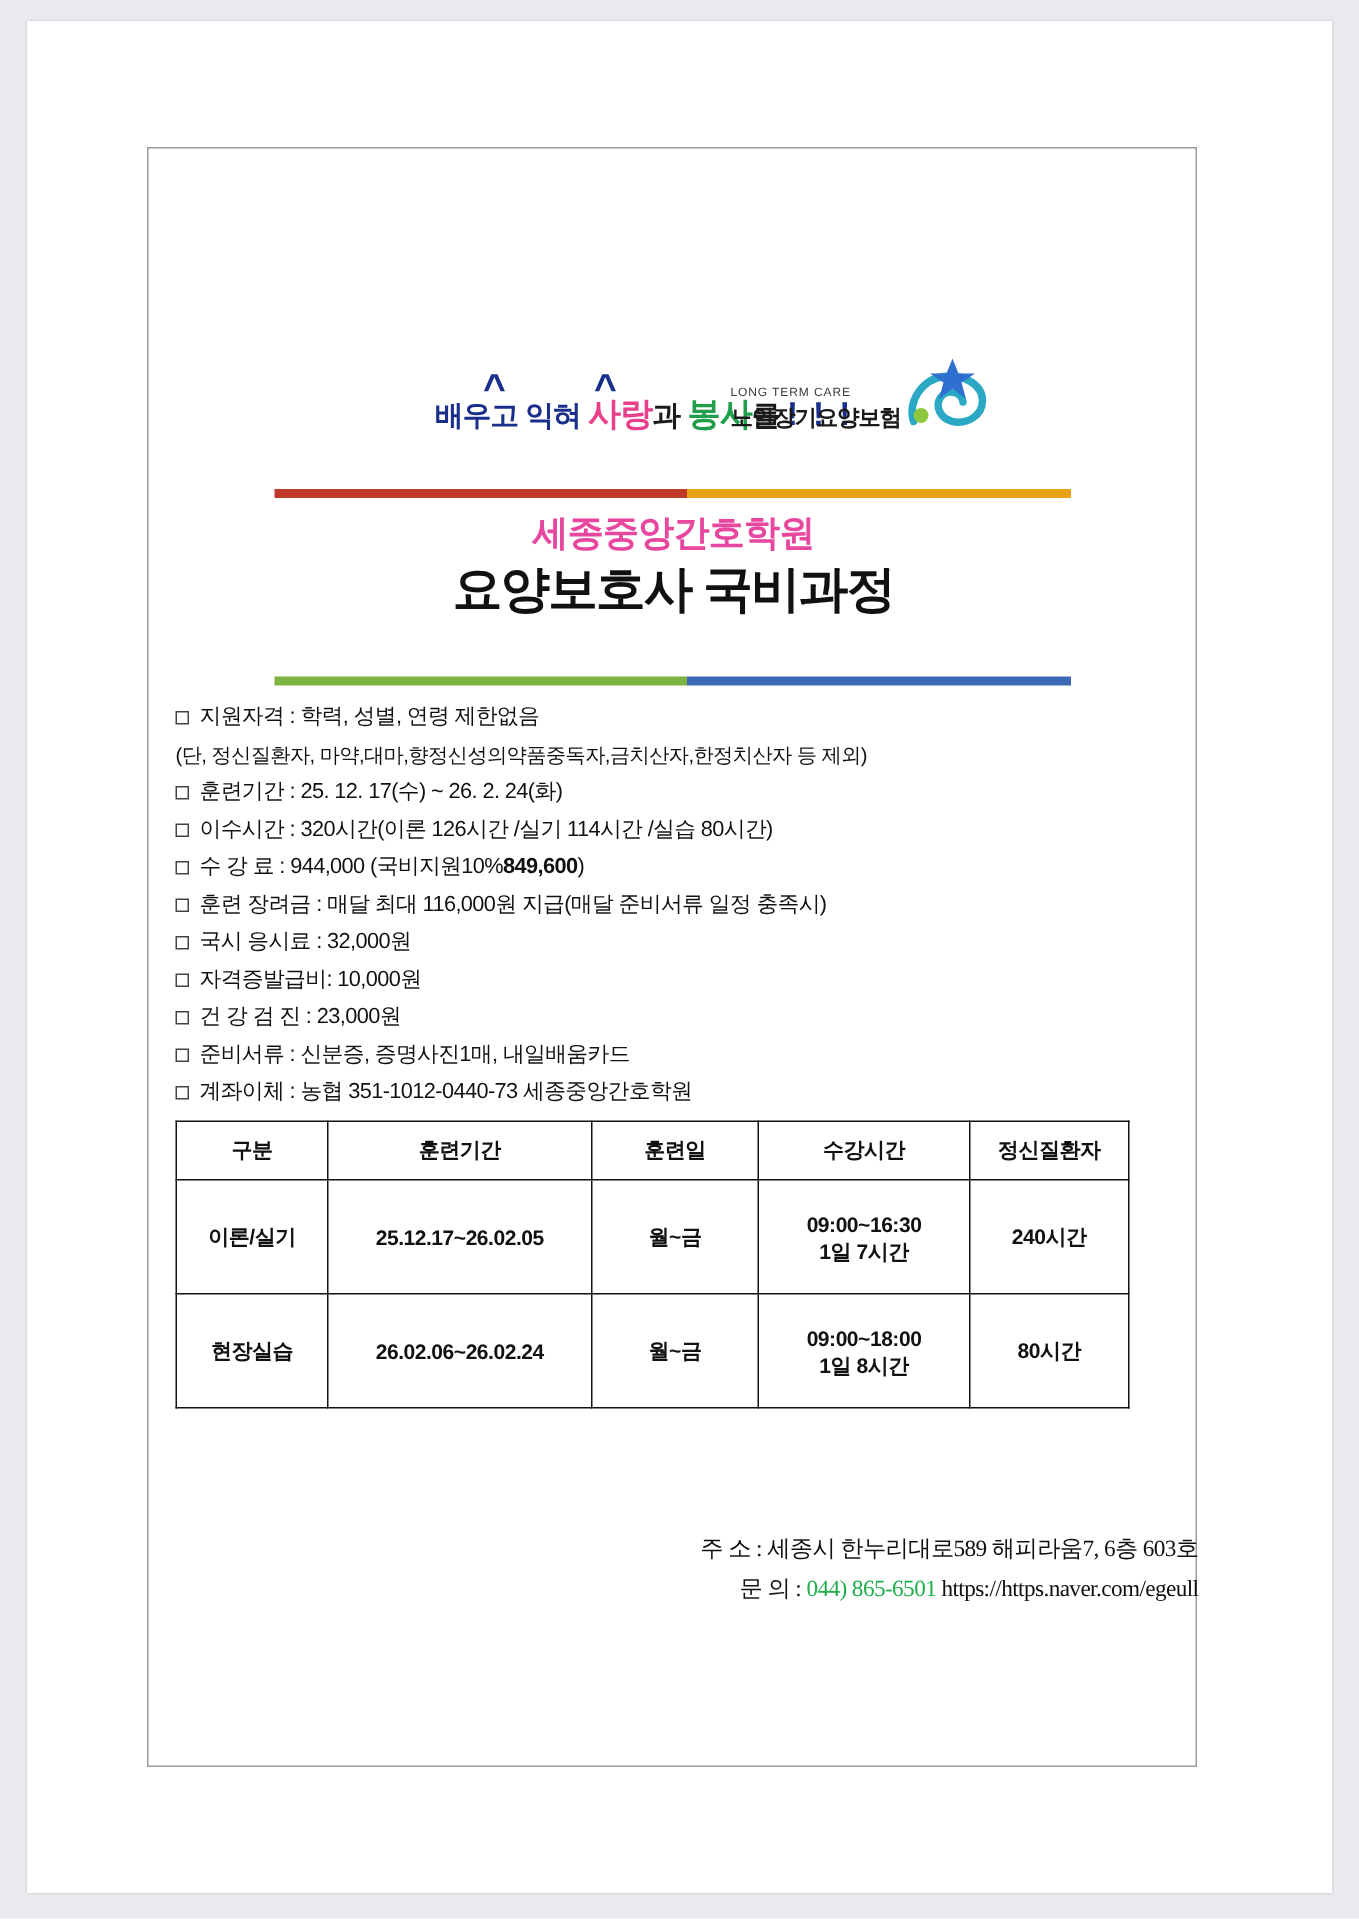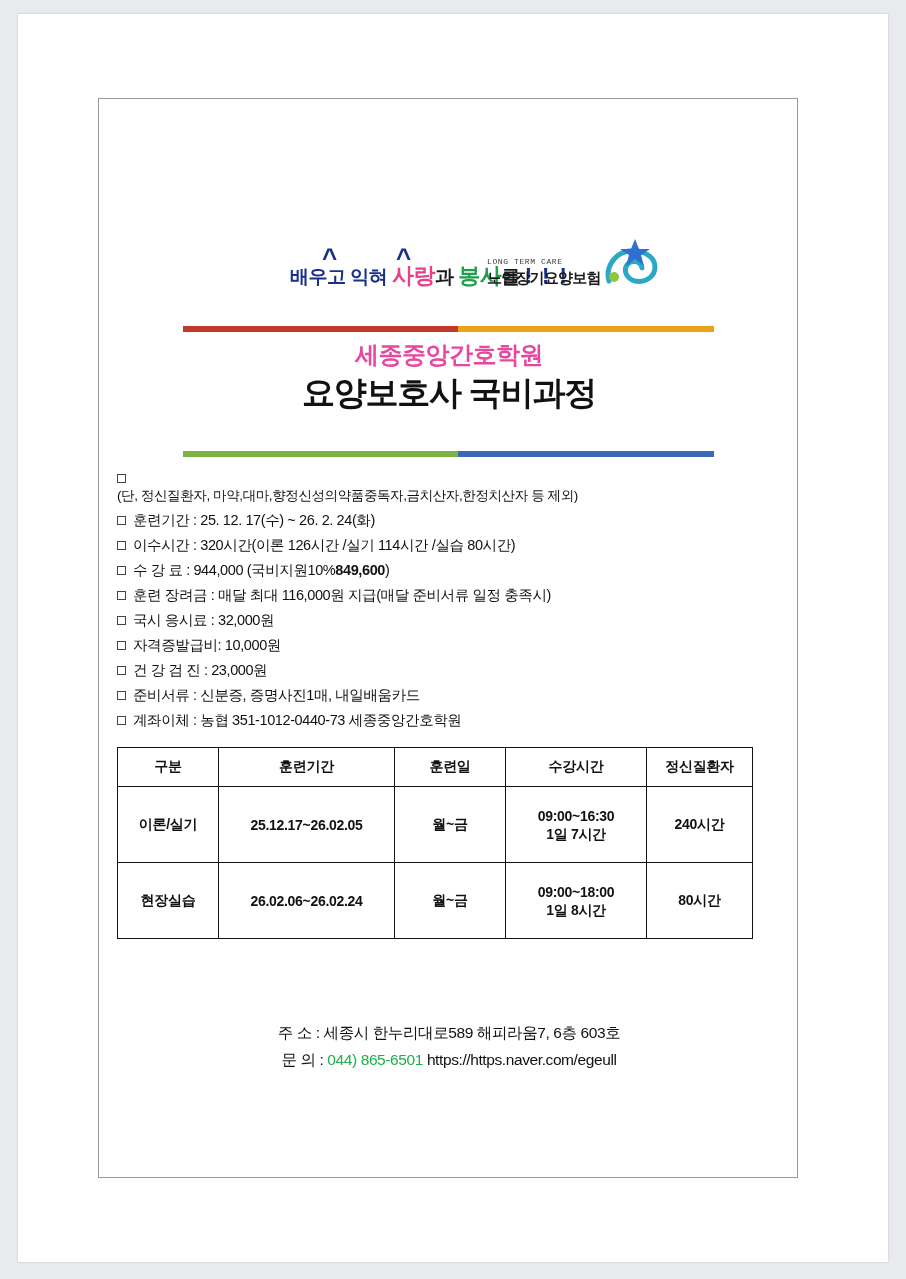--- a/index.html
+++ b/index.html
@@ -71,21 +71,21 @@
   .caret.c1 { left: 223px; top: 6px; }
   .caret.c2 { left: 297px; top: 6px; }
 
   .ltc-text {
     position: absolute;
     left: 388px;
     top: 18px;
     font-size: 8px;
     letter-spacing: 0.6px;
     color: #3a3a3a;
-    font-family: Liberation Mono, monospace;
+    font-family: Liberation Sans, sans-serif;
     white-space: nowrap;
   }
   .ltc-kor {
     position: absolute;
     left: 388px;
     top: 30px;
     font-size: 15px;
     font-weight: bold;
     color: #1a1a1a;
     letter-spacing: -0.8px;
@@ -191,21 +191,22 @@
   .col3 { width: 110px; }
   .col4 { width: 140px; }
   .col5 { width: 105px; }
 
   
   .footer {
     position: absolute;
     left: 0;
     top: 920px;
     width: 700px;
-    text-align: center;
+    text-align: right;
+    font-family: Liberation Serif, serif;
   }
   .footer .frow {
     font-size: 15.5px;
     color: #111;
     line-height: 27px;
     letter-spacing: -0.4px;
     white-space: nowrap;
   }
   .footer .phone { color: #1fae4b; }
 </style>
@@ -238,20 +239,21 @@
       <div class="bar bar-top-right"></div>
       <div class="bar bar-bot-left"></div>
       <div class="bar bar-bot-right"></div>
 
       <div class="academy-name">세종중앙간호학원</div>
       <div class="course-title">요양보호사 국비과정</div>
 
       <div class="list">
         <div class="line">
           <span class="cbx"></span>
+          <span>지원자격 : 학력, 성별, 연령 제한없음</span>
         </div>
         <div class="line noboxline">
           <span>(단, 정신질환자, 마약,대마,향정신성의약품중독자,금치산자,한정치산자 등 제외)</span>
         </div>
         <div class="line">
           <span class="cbx"></span>
           <span>훈련기간 : 25. 12. 17(수) ~ 26. 2. 24(화)</span>
         </div>
         <div class="line">
           <span class="cbx"></span>

